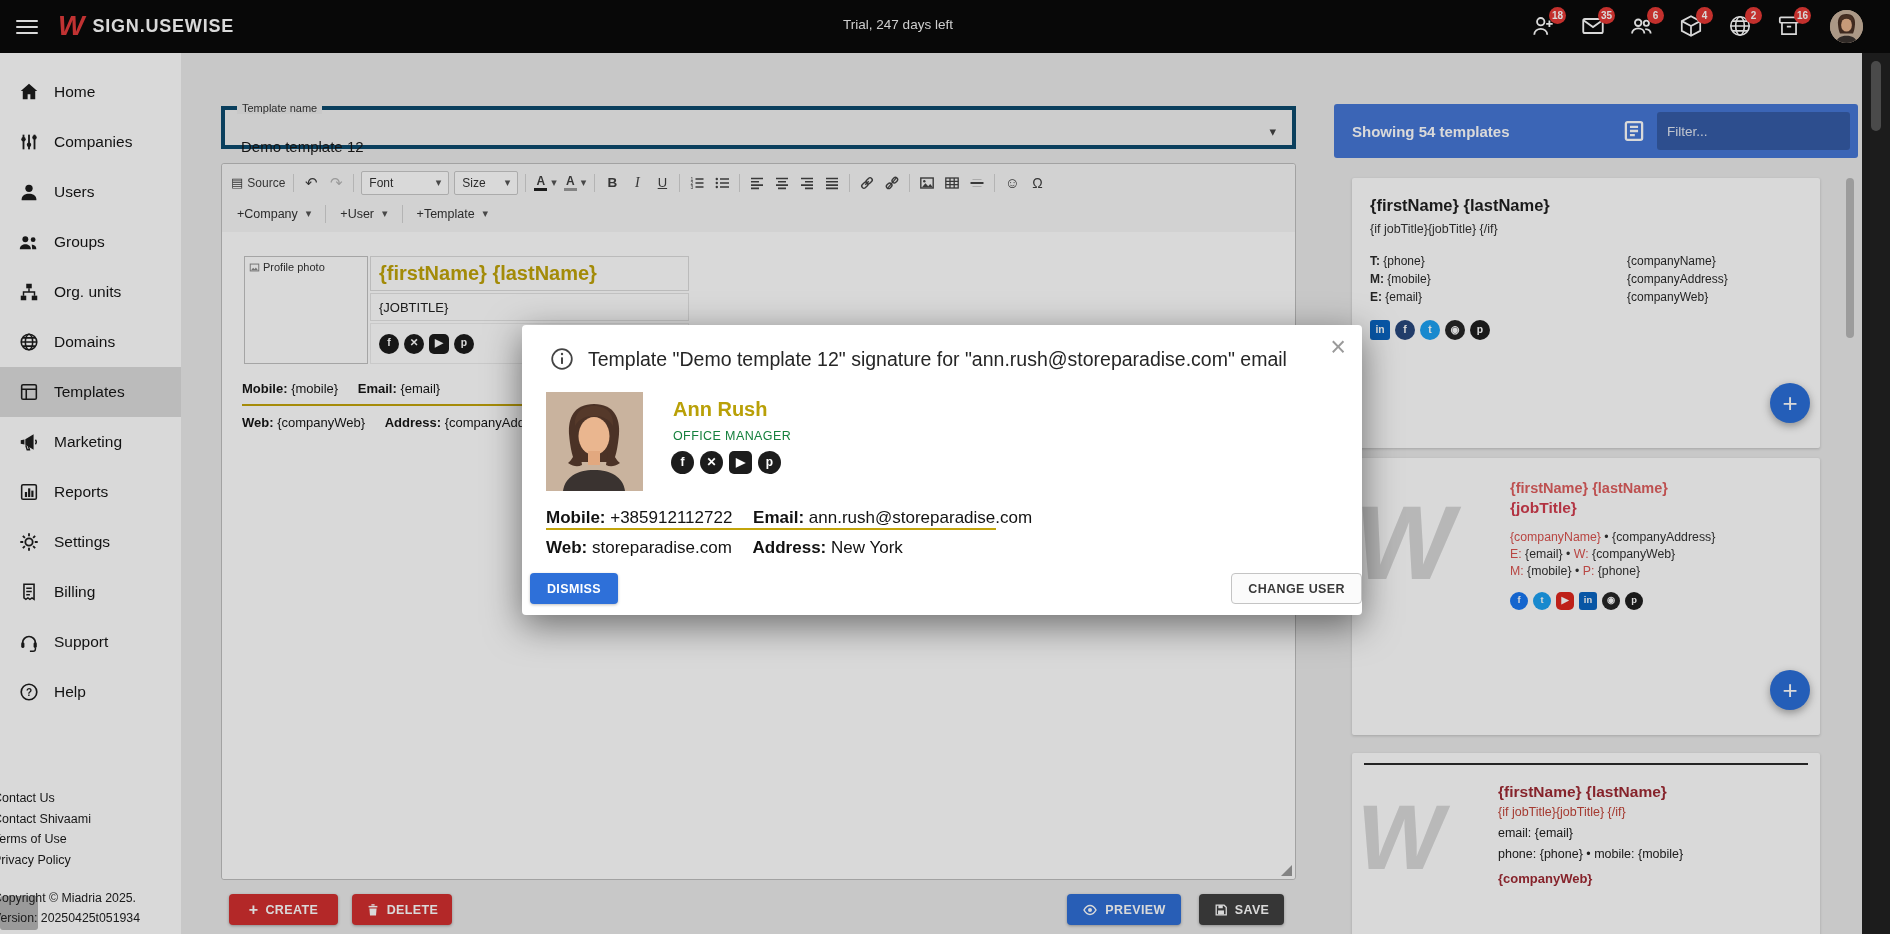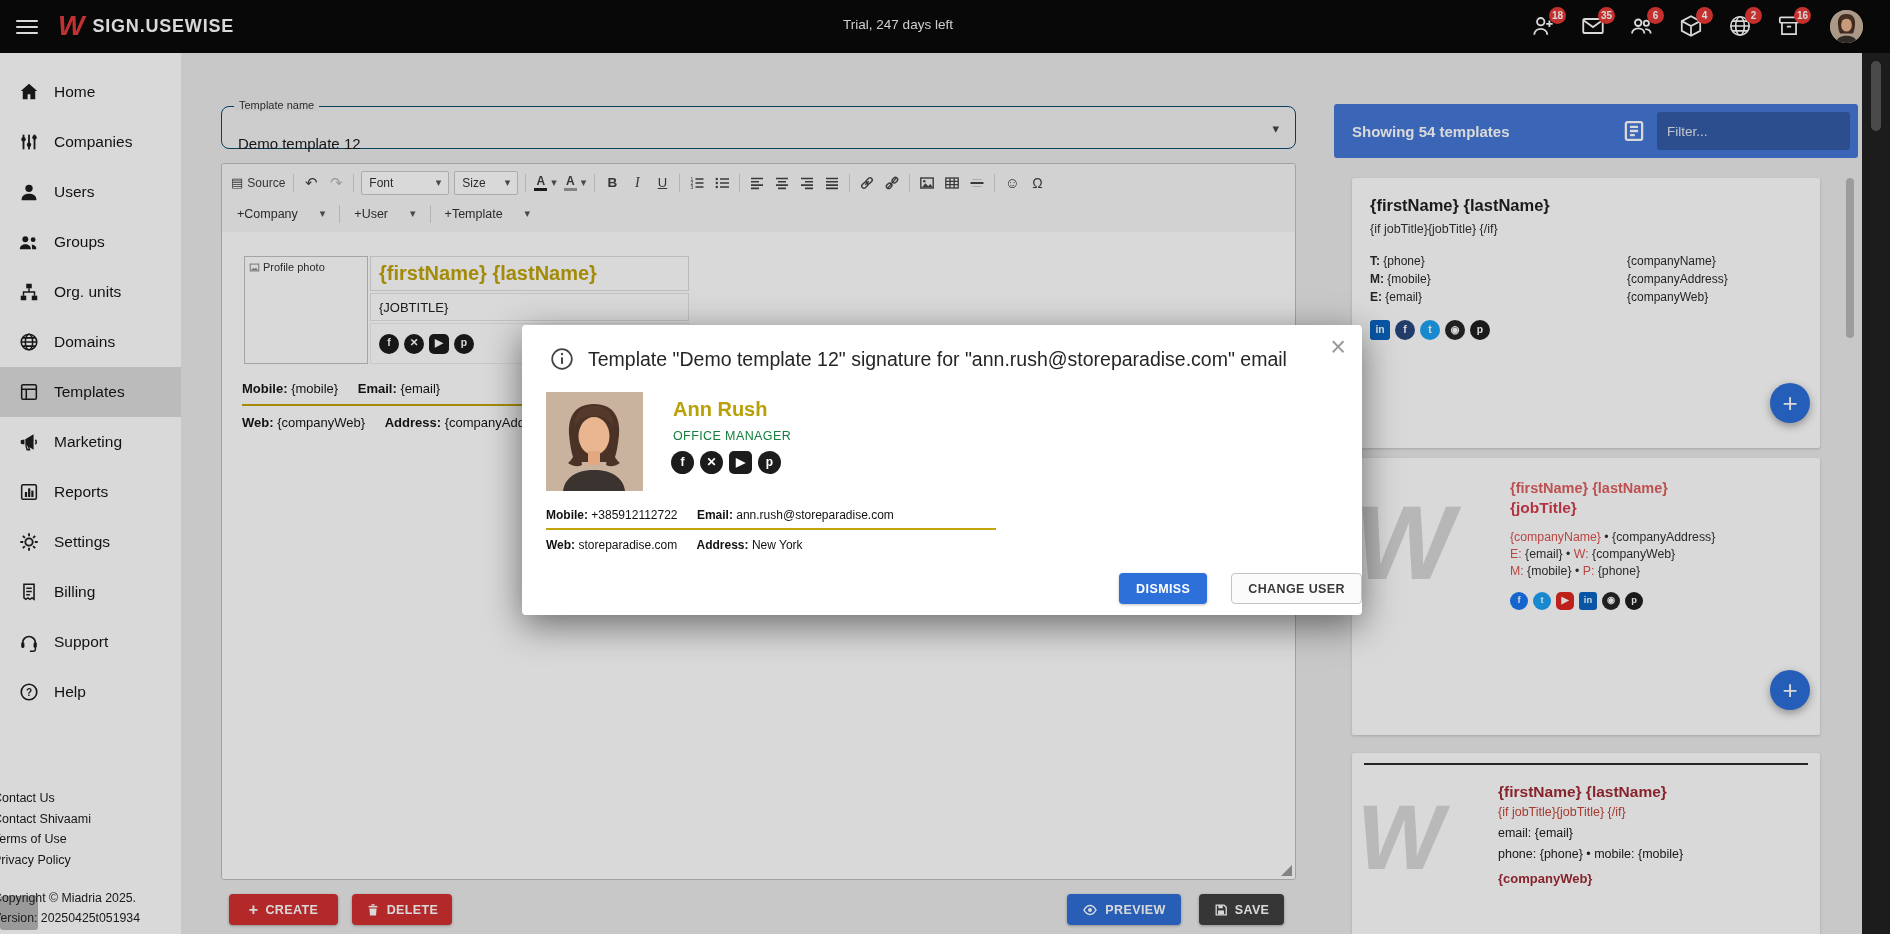--- a/index.html
+++ b/index.html
@@ -28,21 +28,21 @@
   .side-item.active{background:#dcdcdc}
   .s-ic{width:22px;height:22px;flex:0 0 22px}
   .side-links{position:absolute;left:-7px;top:735px;font-size:12.5px;line-height:20.5px;color:#1b1b1b}
   .side-links div{cursor:pointer}
   .side-copy{position:absolute;left:-7px;top:838px;font-size:12.3px;color:#222}
   .side-ver{position:absolute;left:-7px;top:858px;font-size:12.3px;color:#222}
   .badge-widget{position:absolute;left:0;top:843px;width:38px;height:34px;background:#b5b5b5;border-radius:3px}
 
   
   .main{position:absolute;left:181px;top:53px;width:1151px;bottom:0}
-  .tpl-field{position:absolute;left:40px;top:53px;width:1075px;height:43px;border:1px solid #0c4a6e;border-radius:8px;background:#f1f1f1;cursor:pointer}
+  .tpl-field{position:absolute;left:40px;top:53px;width:1075px;height:43px;border:4px solid #0c4a6e;border-radius:0;background:#f1f1f1;cursor:pointer}
   .tpl-label{position:absolute;left:12px;top:-8px;background:#ebebeb;padding:0 5px;font-size:11px;color:#333}
   .tpl-value{position:absolute;left:16px;top:28px;font-size:15px;color:#1a1a1a}
   .caret{font-size:11px;color:#555;line-height:1}
   .tpl-caret{position:absolute;right:16px;top:14px;font-size:13px;color:#444}
 
   .editor{position:absolute;left:40px;top:110px;width:1075px;height:717px;border:1px solid #bfbfbf;border-radius:3px;background:#fff}
   .toolbar{background:#f7f7f7;border-bottom:1px solid #d8d8d8;padding:3px 6px;border-radius:3px 3px 0 0}
   .tb-row{display:flex;align-items:center;height:31px;gap:1px}
   .tb-btn{display:inline-flex;align-items:center;justify-content:center;min-width:24px;height:24px;border-radius:2px;
           color:#3f3f3f;font-size:13px;cursor:pointer;padding:0 3px;gap:4px}
@@ -51,21 +51,21 @@
   .tb-combo{display:inline-flex;align-items:center;justify-content:space-between;height:24px;background:#fff;border:1px solid #c9c9c9;
             border-radius:2px;padding:0 7px;font-size:12px;color:#333;cursor:pointer}
   .font-combo{width:88px;margin:0 2px}.size-combo{width:64px;margin:0 2px}
   .bold-g{font-weight:bold;font-size:13.5px}
   .italic-g{font-style:italic;font-family:"Liberation Serif",serif;font-size:14px}
   .under-g{text-decoration:underline;font-size:13px}
   .colA{display:inline-flex;flex-direction:column;align-items:center;line-height:1}
   .colA b{font-size:12px}
   .colA i{display:block;width:13px;height:3px;background:#222;margin-top:1px}
   .colA.bgv i{background:#9a9a9a}
-  .macro{display:inline-flex;align-items:center;gap:22px;font-size:12.5px;color:#333;padding:0 9px;height:24px;cursor:pointer}
+  .macro{display:inline-flex;align-items:center;gap:8px;font-size:12.5px;color:#333;padding:0 9px;height:24px;cursor:pointer}
 
   .ed-content{position:absolute;left:0;right:0;top:68px;bottom:0;background:#fff;border-radius:0 0 3px 3px}
   .sig-table{position:absolute;left:20px;top:22px;border-collapse:separate;border-spacing:2px}
   .photo-cell{width:124px;height:108px;border:1px solid #c2c2c2;vertical-align:top;padding:4px;font-size:11px;color:#333}
   .photo-cell .bi{display:inline-block;vertical-align:-2px;margin-right:3px}
   .name-cell{width:319px;border:1px solid #dcdcdc;font-size:20px;font-weight:bold;color:#c0a40a;padding:3px 8px}
   .job-cell{border:1px solid #e4e4e4;font-size:13px;color:#222;padding:4px 8px}
   .icons-cell{border:1px solid #ededed;padding:7px 8px}
   .social-row{display:flex;gap:5px;align-items:center}
   .s-icon{display:inline-flex;align-items:center;justify-content:center;color:#fff;font-weight:bold;border-radius:50%;
@@ -132,26 +132,26 @@
   .overlay{position:absolute;inset:0;background:rgba(0,0,0,.15);z-index:40}
   .modal{position:absolute;left:522px;top:325px;width:840px;height:290px;background:#fff;border-radius:4px;z-index:50;
          box-shadow:0 10px 36px rgba(0,0,0,.5)}
   .modal-title-row{position:absolute;left:28px;top:22px;right:60px;display:flex;gap:14px;align-items:center}
   .modal-title{font-size:19.5px;color:#262626}
   .modal-close{position:absolute;right:16px;top:6px;font-size:27px;color:#9a9a9a;cursor:pointer;line-height:1.2}
   .modal-photo{position:absolute;left:24px;top:67px;width:97px;height:99px;overflow:hidden;background:#c9b39e}
   .ms-name{position:absolute;left:151px;top:73px;font-size:20px;font-weight:bold;color:#b9a007}
   .ms-job{position:absolute;left:151px;top:104px;font-size:12.5px;color:#15803d;letter-spacing:.4px}
   .ms-icons{position:absolute;left:149px;top:126px;--sz:23px;gap:6px}
-  .ms-line{position:absolute;left:24px;font-size:12px;color:#121212}
+  .ms-line{position:absolute;left:24px;font-size:17px;color:#121212}
   .ms-line .gap{margin-left:16px}
   .ms-l1{top:183px}
   .ms-rule{position:absolute;left:24px;top:203px;width:450px;border-top:2px solid #c2a40b}
   .ms-l2{top:213px}
-  .modal-btns{position:absolute;left:8px;right:0;top:248px;display:flex;justify-content:flex-end;gap:24px}
+  .modal-btns{position:absolute;left:8px;right:0;top:248px;display:flex;justify-content:space-between;gap:24px}
   .m-btn{height:31px;border-radius:4px;font-size:12.5px;font-weight:bold;display:inline-flex;align-items:center;justify-content:center;
          padding:0 16px;letter-spacing:.4px;cursor:pointer;border:none}
   .m-dismiss{background:#2e70d9;color:#fff;min-width:88px;box-shadow:0 1px 3px rgba(0,0,0,.25)}
   .m-change{background:#fbfbfb;color:#3a3a3a;border:1px solid #c4c4c4;min-width:128px}
 </style>
 </head>
 <body>
 
 <div class="topbar">
   <div class="hamburger">

